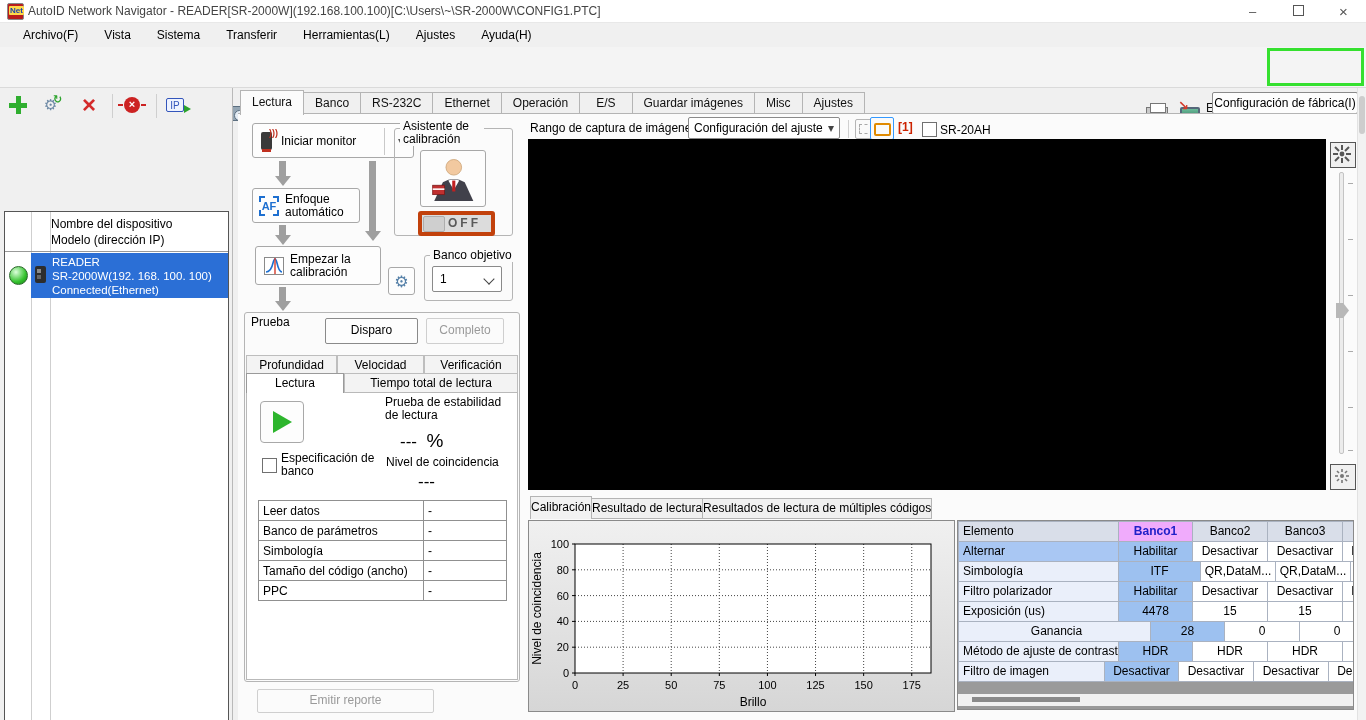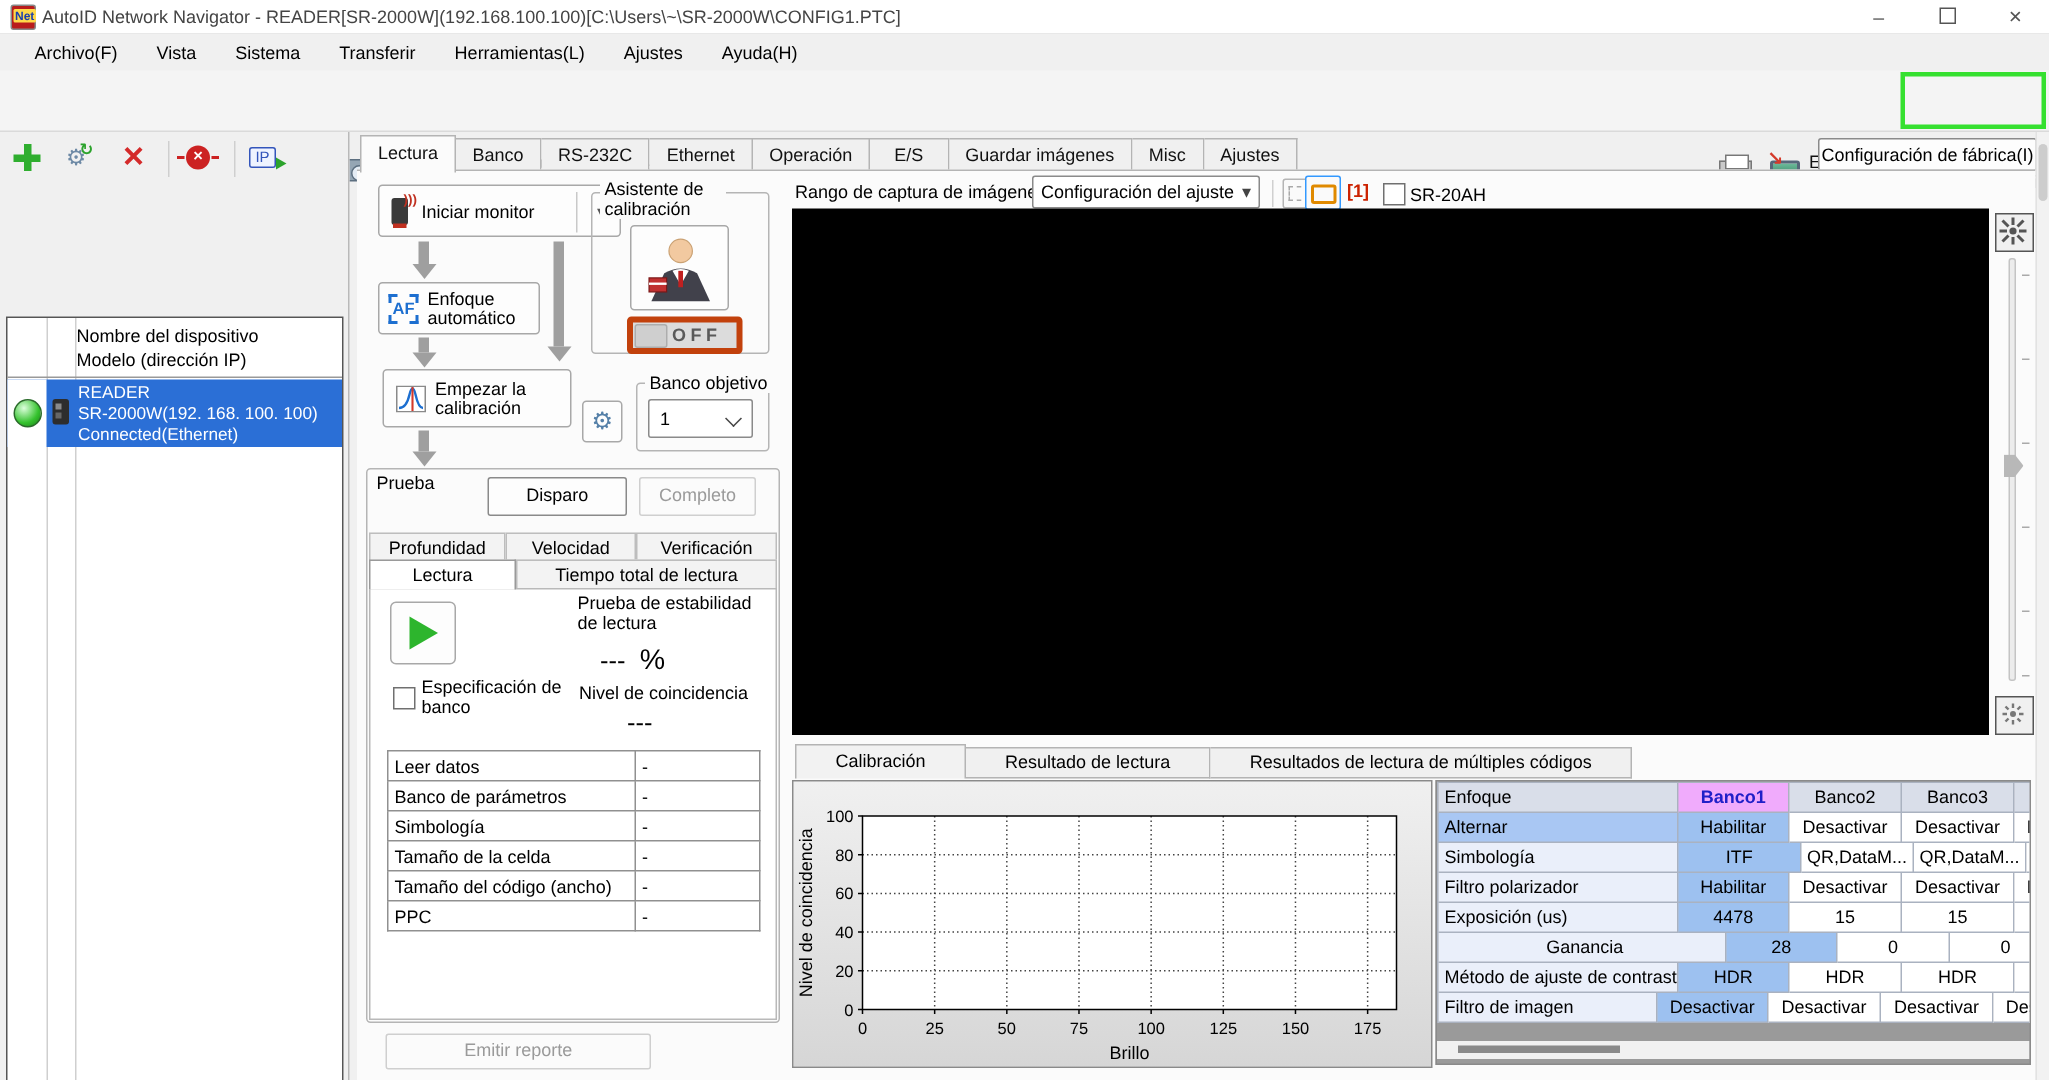--- a/index.html
+++ b/index.html
@@ -105,21 +105,21 @@
   #mini-table td.k{width:156px;}
   #mini-table td.v{width:74px;}
   .play-tri{width:0;height:0;border-left:19px solid #2db52d;border-top:11px solid transparent;border-bottom:11px solid transparent;}
   .cb{position:absolute;width:13px;height:13px;background:#fff;border:1px solid #707070;}
   
   #img-black{left:528px;top:139px;width:798px;height:351px;background:#000;}
   .small-btn{position:absolute;background:#fafafa;border:1px solid #b5b5b5;border-radius:2px;}
   .zoombtn{position:absolute;left:1330px;width:24px;height:24px;background:#f0f0f0;border:1px solid #555;}
   .ztick{position:absolute;left:1348px;width:5px;height:1px;background:#aaa;}
   
-  .rtab{height:19px;margin-top:2px;line-height:19px;padding:0 26px;background:#f0f0f0;border:1px solid #b4b4b4;border-left:none;}
+  .rtab{height:19px;margin-top:2px;line-height:19px;padding:0 0;background:#f0f0f0;border:1px solid #b4b4b4;border-left:none;}
   .rtab:first-child{border-left:1px solid #b4b4b4;}
   .rtab.sel{height:22px;margin-top:0;line-height:21px;background:#f2f2f2;border-bottom:none;z-index:5;position:relative;}
   #chart-panel{left:528px;top:520px;width:427px;height:192px;border:1px solid #8a8a8a;background:linear-gradient(#f0f0f0,#d6d6d6);}
   #bank-panel{left:957px;top:520px;width:397px;height:190px;border:1px solid #8a8a8a;background:#9a9a9a;overflow:hidden;}
   #bank-table{position:absolute;left:0;top:0;width:560px;border-left:1px solid #aab2c0;border-top:1px solid #aab2c0;}
   .bt-row{display:flex;height:20px;}
   .bt-cell{box-sizing:border-box;flex:none;border-right:1px solid #aab2c0;border-bottom:1px solid #aab2c0;font-size:12px;line-height:19px;text-align:center;overflow:hidden;white-space:nowrap;background:#fff;}
   .bt-head{background:#d9dee9;}
   .bt-b1h{background:#f0abfc;color:#2020c8;font-weight:bold;}
   .bt-left{text-align:left;padding-left:4px;}
@@ -348,24 +348,20 @@
         <tr>
           <td class="k">Leer datos</td>
           <td class="v">-</td>
         </tr>
     <tr>
           <td class="k">Banco de parámetros</td>
           <td class="v">-</td>
         </tr>
     <tr>
           <td class="k">Simbología</td>
-          <td class="v">-</td>
-        </tr>
-    <tr>
-          <td class="k">Tamaño de la celda</td>
           <td class="v">-</td>
         </tr>
     <tr>
           <td class="k">Tamaño del código (ancho)</td>
           <td class="v">-</td>
         </tr>
     <tr>
           <td class="k">PPC</td>
           <td class="v">-</td>
         </tr>
@@ -483,21 +479,21 @@
         <text x="40" y="27" text-anchor="end" font-size="11" font-family="&quot;Liberation Sans&quot;,&quot;DejaVu Sans&quot;,sans-serif">100</text>
         <rect x="46" y="23" width="356" height="129" fill="none" stroke="#000"></rect>
         <text x="224" y="185" text-anchor="middle" font-size="12" font-family="&quot;Liberation Sans&quot;,&quot;DejaVu Sans&quot;,sans-serif">Brillo</text>
         <text x="12" y="87.5" text-anchor="middle" font-size="12" transform="rotate(-90 12 87.5)" font-family="&quot;Liberation Sans&quot;,&quot;DejaVu Sans&quot;,sans-serif">Nivel de coincidencia</text>
       </svg>
   </div>
 
   <div class="abs" id="bank-panel">
     <div id="bank-table">
         <div class="bt-row">
-          <div class="bt-cell bt-head bt-left" style="width: 160px;">Enfoque</div>
+          <div class="bt-cell bt-head bt-left" style="width: 160px;">Elemento</div>
           <div class="bt-cell bt-head bt-b1h" style="width: 74px;">Banco1</div>
           <div class="bt-cell bt-head" style="width: 75px;">Banco2</div>
           <div class="bt-cell bt-head" style="width: 75px;">Banco3</div>
           <div class="bt-cell bt-head" style="width: 74px;">Banco4</div>
         </div>
         <div class="bt-row">
           <div class="bt-cell bt-label bt-sel" style="width: 160px;">Alternar</div>
           <div class="bt-cell bt-b1" style="width: 74px;">Habilitar</div>
           <div class="bt-cell" style="width: 75px;">Desactivar</div>
           <div class="bt-cell" style="width: 75px;">Desactivar</div>

